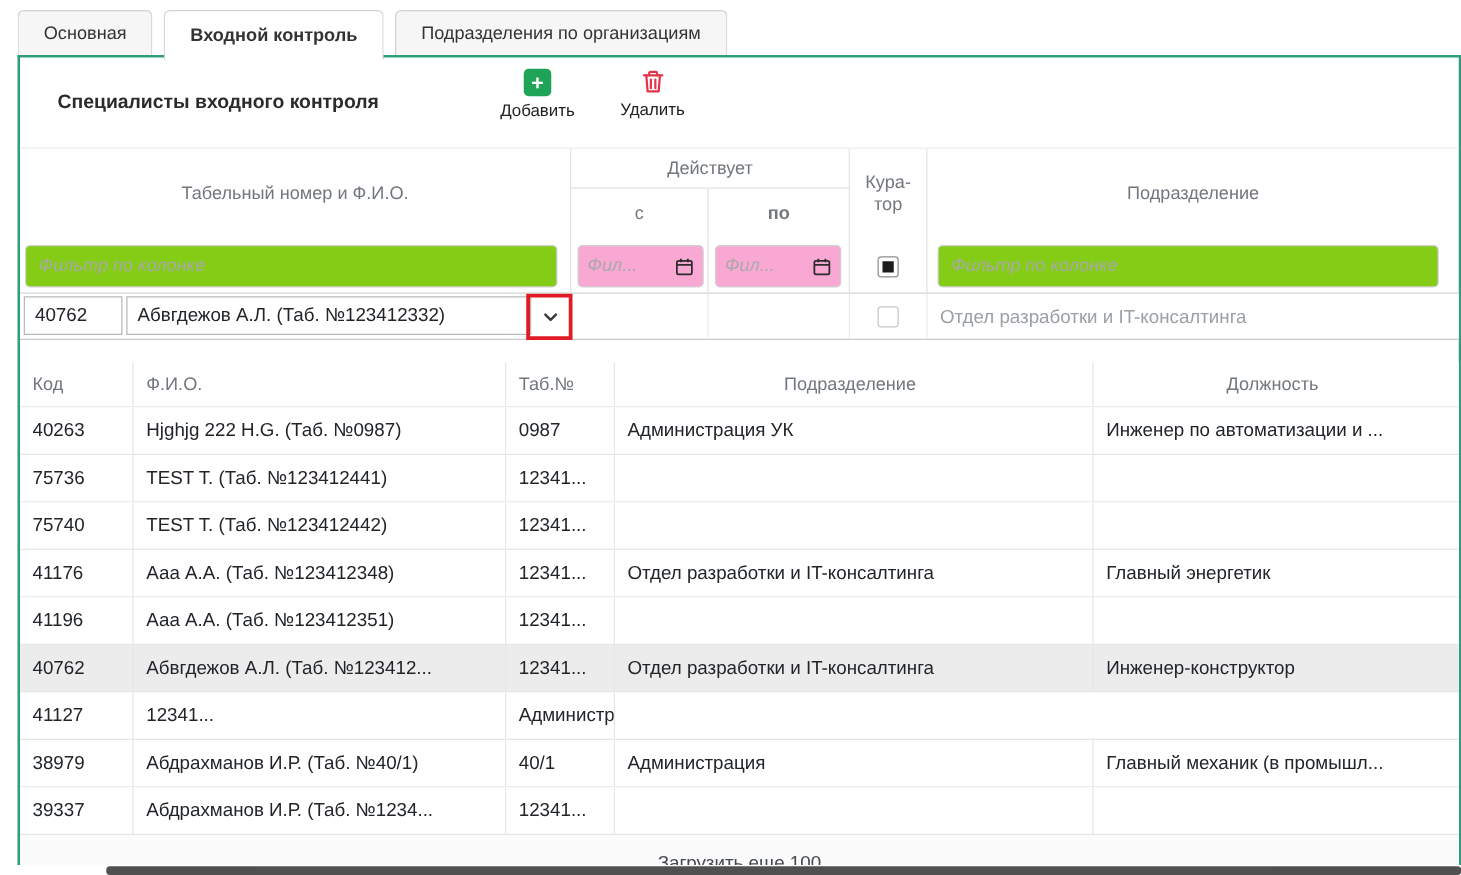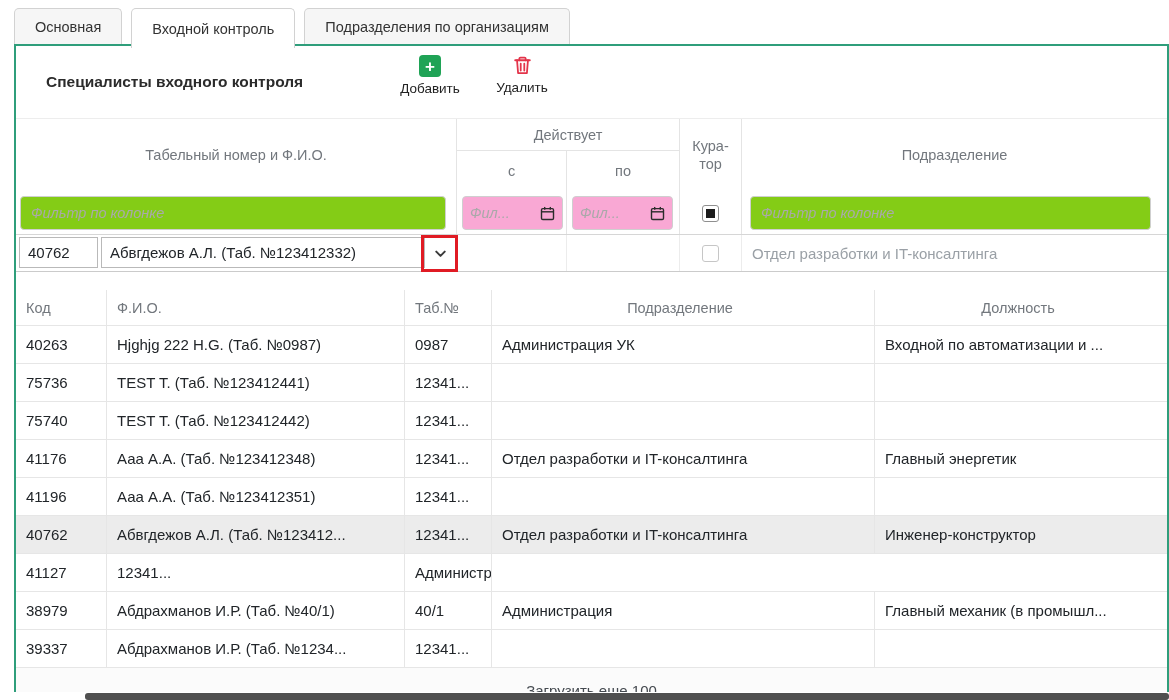--- a/index.html
+++ b/index.html
@@ -10,21 +10,21 @@
   }
 
   
   .tabbar { position:absolute; top:8px; left:14px; display:flex; gap:9px; z-index:3; }
   .tab {
     display:flex; align-items:center; height:36px; padding:0 20px;
     background:#f6f6f6; border:1px solid #d2d2d2; border-bottom:none;
     border-radius:5px 5px 0 0; font-size:14.5px; color:#333; cursor:pointer;
     white-space:nowrap;
   }
-  .tab.active { background:#fff; font-weight:normal; height:40px; }
+  .tab.active { background:#fff; font-weight:bold; height:40px; }
 
   
   .panel {
     position:absolute; top:44px; left:14px; width:1155px; height:648px;
     background:#fff; border:2px solid #2f9e7b; border-bottom:none; z-index:1;
   }
 
   
   .toolbar { position:relative; height:72px; }
   .panel-title {
@@ -48,21 +48,21 @@
   
   .grid-head {
     position:absolute; top:72px; left:0; width:100%; height:116px;
     display:grid; grid-template-columns:441px 110px 113px 62px 1fr;
     grid-template-rows:32px 40px 44px; border-top:1px solid #ededed;
   }
   .hc { color:#72777d; font-size:14.5px; display:flex; align-items:center; justify-content:center; }
   .h-personnel { grid-column:1; grid-row:1/3; border-right:1px solid #e4e4e4; }
   .h-valid     { grid-column:2/4; grid-row:1; border-right:1px solid #e4e4e4; border-bottom:1px solid #e4e4e4; }
   .h-from      { grid-column:2; grid-row:2; border-right:1px solid #e4e4e4; }
-  .h-to        { grid-column:3; grid-row:2; border-right:1px solid #e4e4e4; }
+  .h-to        { grid-column:3; grid-row:2; border-right:1px solid #e4e4e4;font-weight:bold; }
   .h-curator   { grid-column:4; grid-row:1/3; border-right:1px solid #e4e4e4; text-align:center; line-height:1.25; }
   .h-dept      { grid-column:5; grid-row:1/3; }
   .f-cell { grid-row:3; display:flex; align-items:center; }
   .f-personnel { grid-column:1; padding:0 10px 0 4px; border-right:1px solid #e4e4e4; }
   .f-from      { grid-column:2; padding:0 3px 0 5px; border-right:1px solid #e4e4e4; }
   .f-to        { grid-column:3; padding:0 6px 0 5px; border-right:1px solid #e4e4e4; }
   .f-curator   { grid-column:4; justify-content:center; border-right:1px solid #e4e4e4; }
   .f-dept      { grid-column:5; padding:0 16px 0 8px; }
 
   .filter-input {
@@ -258,21 +258,21 @@
       <div class="hcell">Таб.№</div>
       <div class="hcell centered">Подразделение</div>
       <div class="hcell centered">Должность</div>
     </div>
 
     <div class="lrow">
       <div class="c">40263</div>
       <div class="c">Hjghjg 222 H.G. (Таб. №0987)</div>
       <div class="c">0987</div>
       <div class="c">Администрация УК</div>
-      <div class="c">Входной по автоматизации и ...</div>
+      <div class="c">Инженер по автоматизации и ...</div>
     </div>
     <div class="lrow">
       <div class="c">75736</div>
       <div class="c">TEST T. (Таб. №123412441)</div>
       <div class="c">12341...</div>
       <div class="c"></div>
       <div class="c"></div>
     </div>
     <div class="lrow">
       <div class="c">75740</div>

